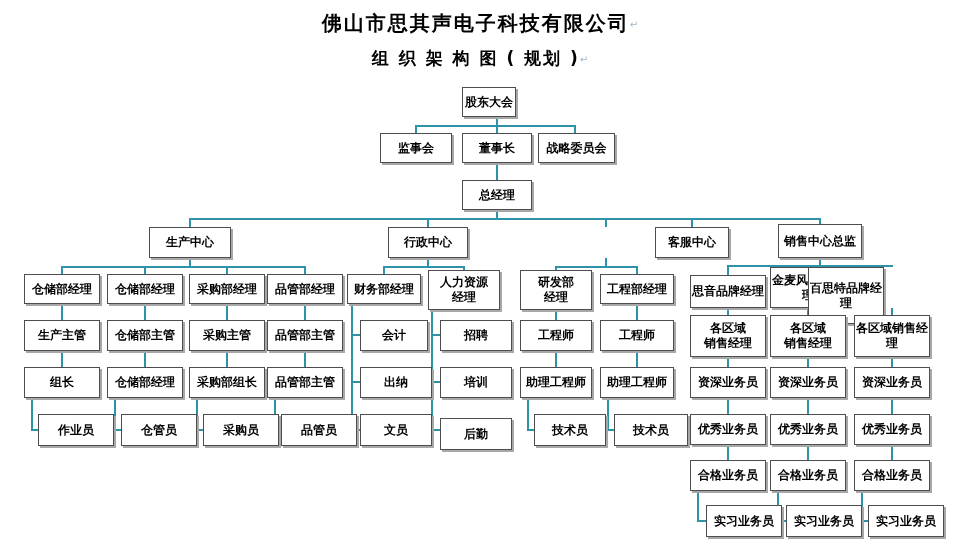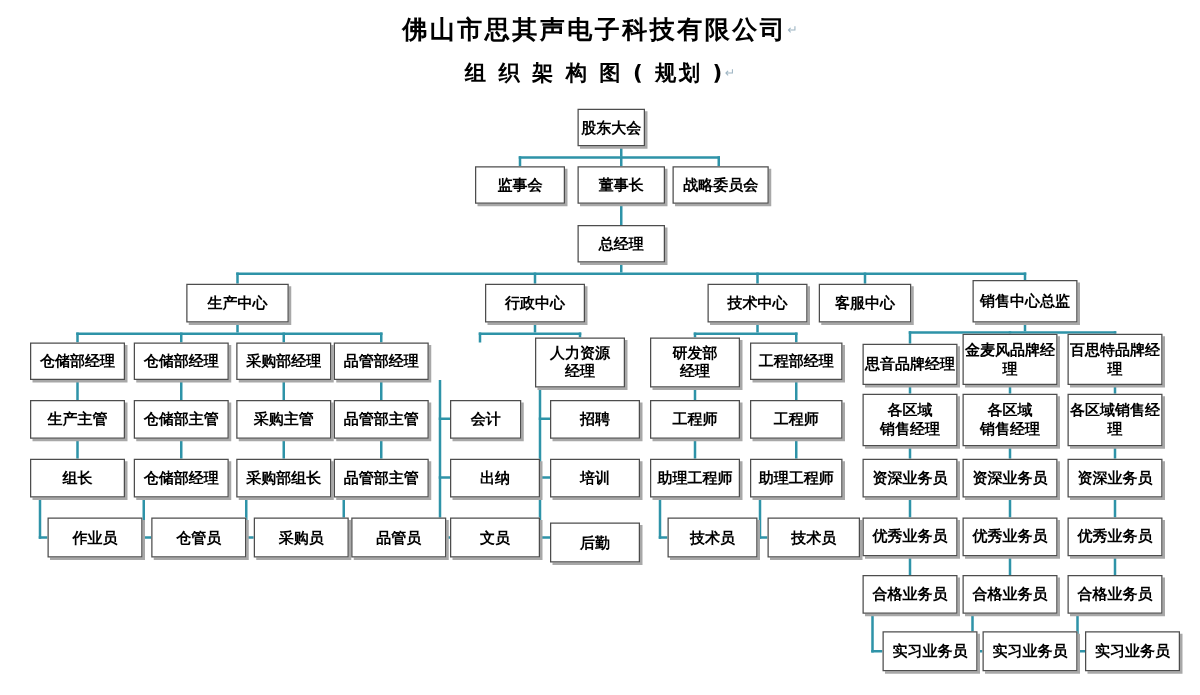--- a/index.html
+++ b/index.html
@@ -114,64 +114,64 @@
   <div class="hl" style="left:861px;top:520px;width:7px"></div>
 
   <div class="node" style="left:462px;top:87px;width:54px;height:30px">股东大会</div>
   <div class="node" style="left:380px;top:133px;width:72px;height:30px">监事会</div>
   <div class="node" style="left:462px;top:133px;width:70px;height:30px">董事长</div>
   <div class="node" style="left:538px;top:133px;width:77px;height:30px">战略委员会</div>
   <div class="node" style="left:462px;top:180px;width:70px;height:30px">总经理</div>
 
   <div class="node" style="left:149px;top:227px;width:82px;height:31px">生产中心</div>
   <div class="node" style="left:388px;top:227px;width:80px;height:31px">行政中心</div>
-  <div class="node" style="left:566px;top:227px;width:80px;height:31px">技术中心</div>
   <div class="node" style="left:655px;top:227px;width:74px;height:31px">客服中心</div>
   <div class="node" style="left:778px;top:224px;width:84px;height:34px">销售中心总监</div>
 
   <div class="node" style="left:24px;top:274px;width:76px;height:30px">仓储部经理</div>
   <div class="node" style="left:107px;top:274px;width:76px;height:30px">仓储部经理</div>
   <div class="node" style="left:189px;top:274px;width:76px;height:30px">采购部经理</div>
   <div class="node" style="left:267px;top:274px;width:76px;height:30px">品管部经理</div>
   <div class="node" style="left:24px;top:320px;width:76px;height:31px">生产主管</div>
   <div class="node" style="left:107px;top:320px;width:76px;height:31px">仓储部主管</div>
   <div class="node" style="left:189px;top:320px;width:76px;height:31px">采购主管</div>
   <div class="node" style="left:267px;top:320px;width:76px;height:31px">品管部主管</div>
   <div class="node" style="left:24px;top:367px;width:76px;height:31px">组长</div>
   <div class="node" style="left:107px;top:367px;width:76px;height:31px">仓储部经理</div>
   <div class="node" style="left:189px;top:367px;width:76px;height:31px">采购部组长</div>
   <div class="node" style="left:267px;top:367px;width:76px;height:31px">品管部主管</div>
   <div class="node" style="left:38px;top:414px;width:76px;height:32px">作业员</div>
   <div class="node" style="left:203px;top:414px;width:76px;height:32px">采购员</div>
   <div class="node" style="left:121px;top:414px;width:76px;height:32px">仓管员</div>
   <div class="node" style="left:281px;top:414px;width:76px;height:32px">品管员</div>
 
+  <div class="node" style="left:347px;top:274px;width:74px;height:30px">财务部经理</div>
   <div class="node" style="left:428px;top:270px;width:72px;height:40px">人力资源
 经理</div>
-  <div class="node" style="left:360px;top:320px;width:57px;height:31px">会计</div>
+  <div class="node" style="left:360px;top:320px;width:68px;height:31px">会计</div>
   <div class="node" style="left:440px;top:320px;width:72px;height:31px">招聘</div>
   <div class="node" style="left:360px;top:367px;width:72px;height:31px">出纳</div>
   <div class="node" style="left:360px;top:414px;width:72px;height:32px">文员</div>
   <div class="node" style="left:440px;top:367px;width:72px;height:31px">培训</div>
   <div class="node" style="left:440px;top:418px;width:72px;height:32px">后勤</div>
 
   <div class="node" style="left:520px;top:270px;width:72px;height:40px">研发部
 经理</div>
   <div class="node" style="left:600px;top:274px;width:74px;height:30px">工程部经理</div>
   <div class="node" style="left:520px;top:320px;width:72px;height:31px">工程师</div>
   <div class="node" style="left:600px;top:320px;width:74px;height:31px">工程师</div>
   <div class="node" style="left:520px;top:367px;width:72px;height:31px">助理工程师</div>
   <div class="node" style="left:600px;top:367px;width:74px;height:31px">助理工程师</div>
   <div class="node" style="left:534px;top:414px;width:72px;height:32px">技术员</div>
   <div class="node" style="left:614px;top:414px;width:74px;height:32px">技术员</div>
 
   <div class="node" style="left:690px;top:275px;width:76px;height:33px">思音品牌经理</div>
   <div class="node" style="left:770px;top:267px;width:76px;height:41px">金麦风品牌经
 理</div>
-  <div class="node" style="left:854px;top:267px;width:76px;height:41px">百思特品牌经
+  <div class="node" style="left:808px;top:267px;width:76px;height:57px">百思特品牌经
 理</div>
   <div class="node" style="left:690px;top:315px;width:76px;height:42px">各区域
 销售经理</div>
   <div class="node" style="left:770px;top:315px;width:76px;height:42px">各区域
 销售经理</div>
   <div class="node" style="left:854px;top:315px;width:76px;height:42px">各区域销售经
 理</div>
   <div class="node" style="left:690px;top:367px;width:76px;height:31px">资深业务员</div>
   <div class="node" style="left:770px;top:367px;width:76px;height:31px">资深业务员</div>
   <div class="node" style="left:854px;top:367px;width:76px;height:31px">资深业务员</div>

